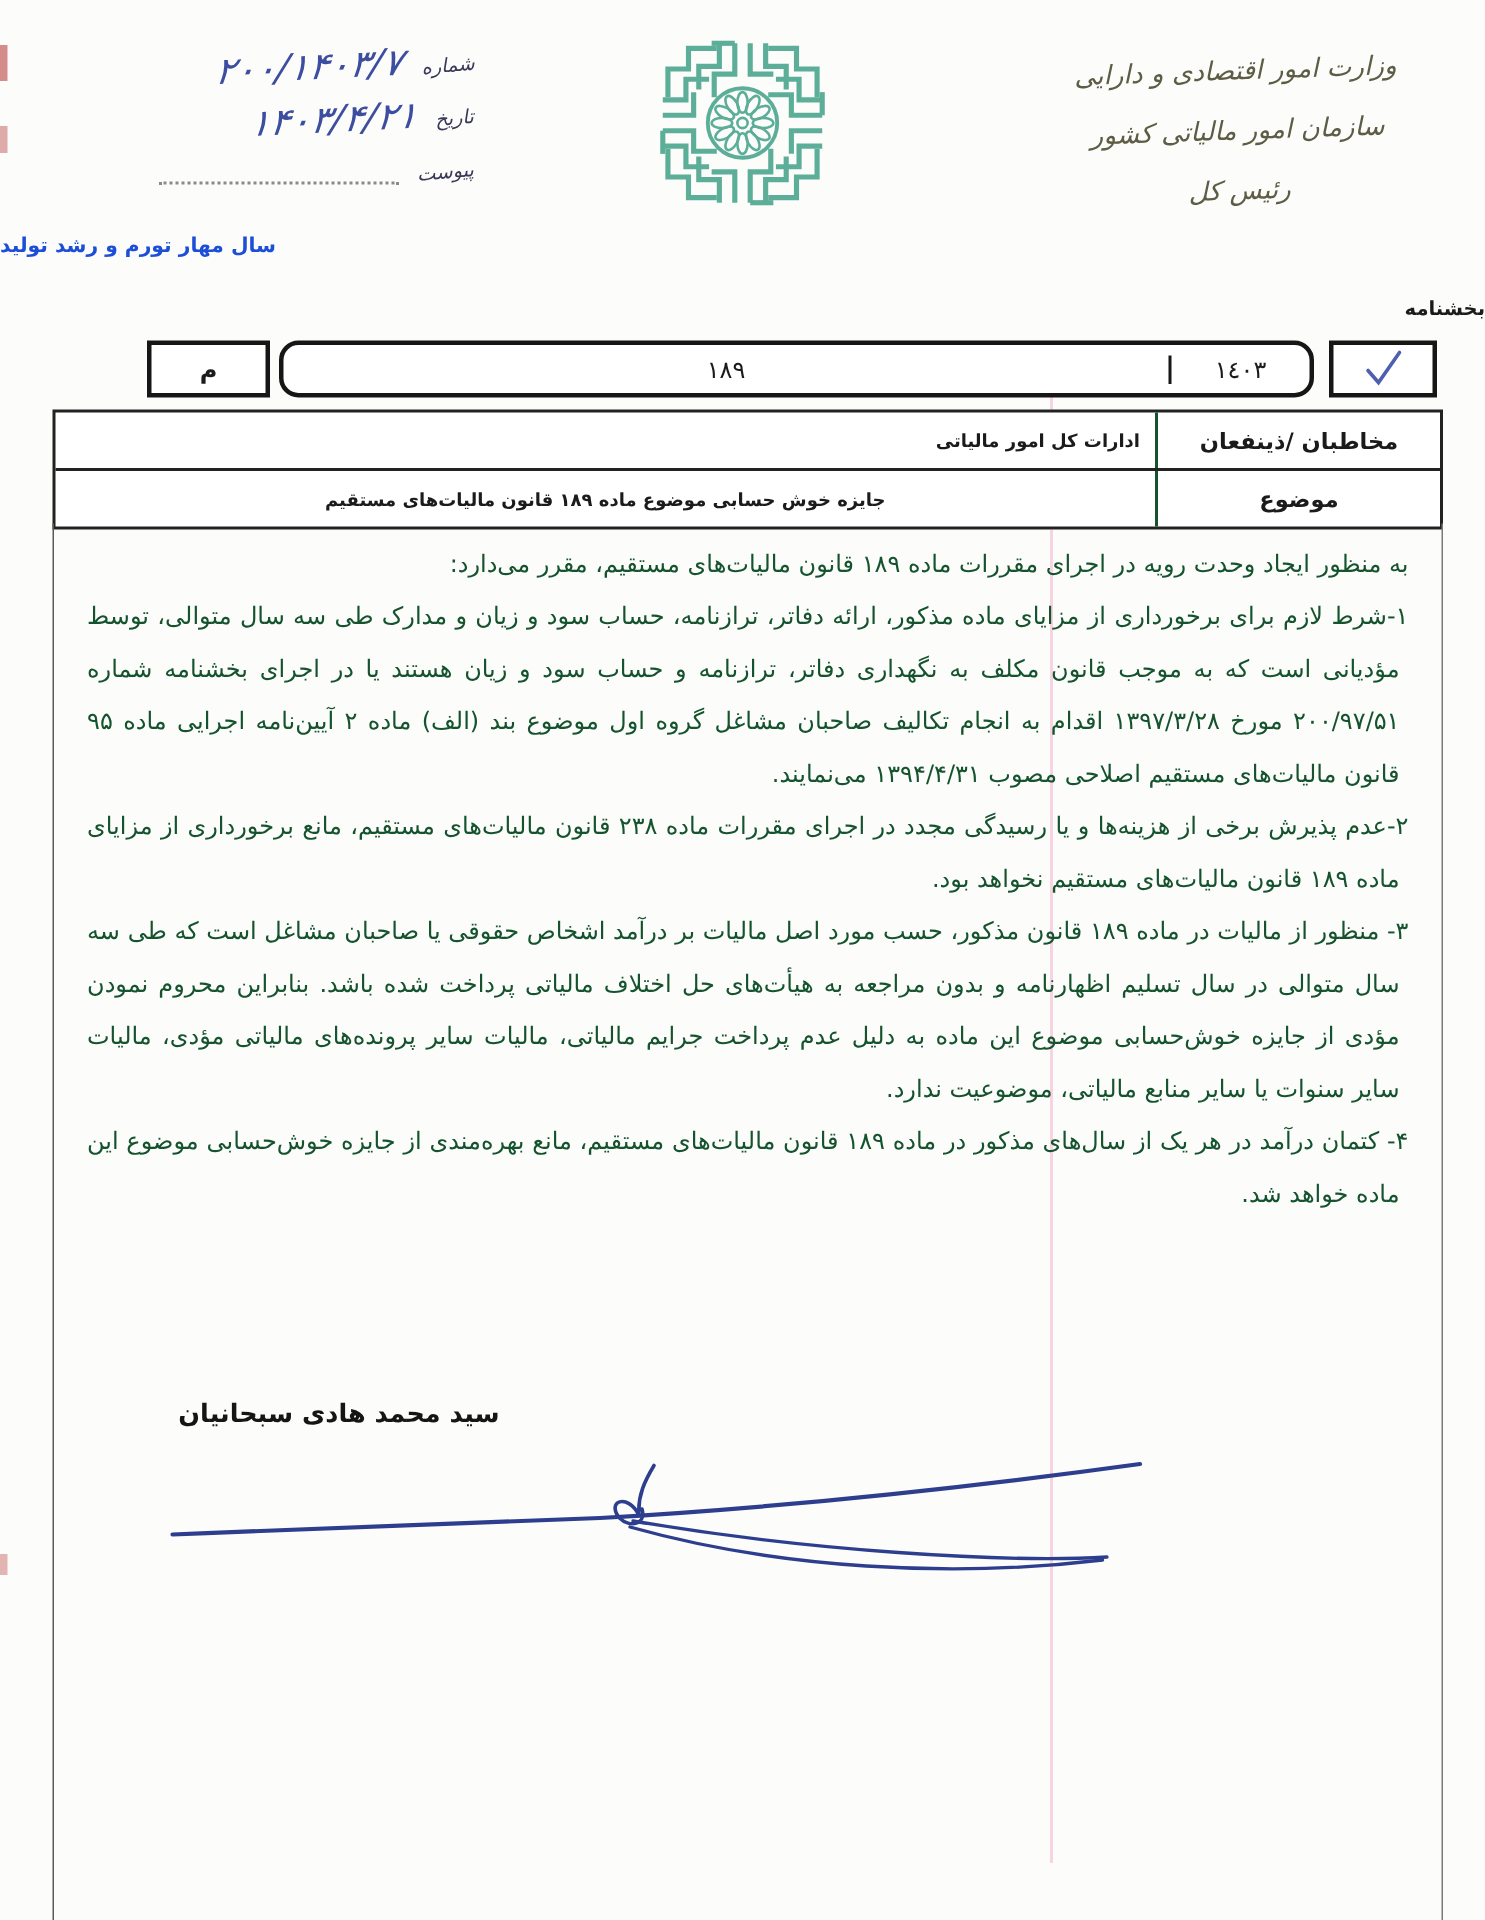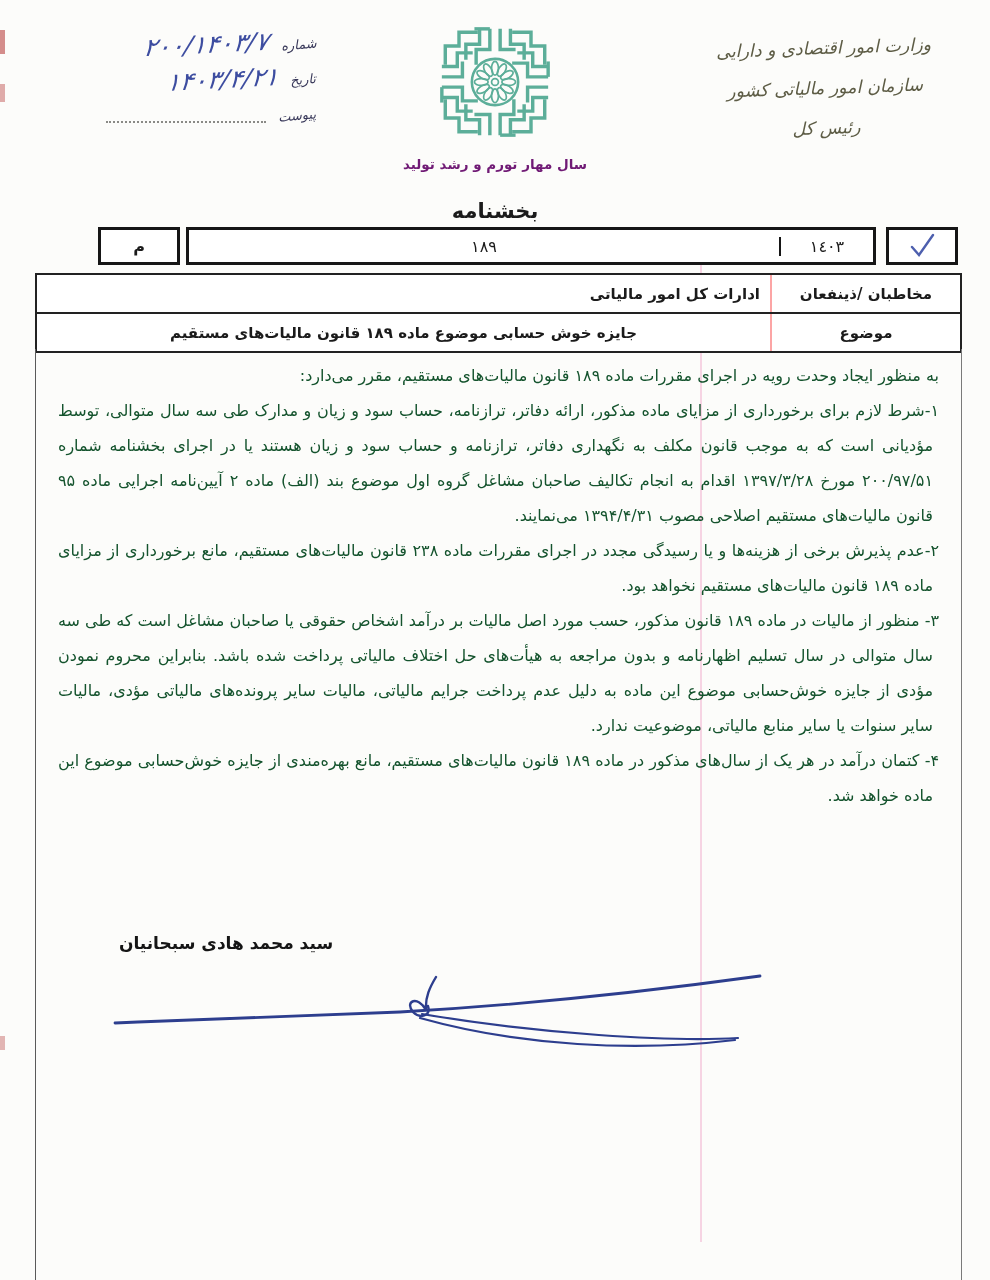--- a/index.html
+++ b/index.html
@@ -27,45 +27,45 @@
     font-style:italic;transform:skewX(-10deg) rotate(-3deg);white-space:nowrap;}
   .attach-line{width:160px;height:12px;border-bottom:2px dotted #8a8a86;
     margin-left:6px;}
   
   .logo-wrap{position:absolute;top:22px;left:432px;width:126px;height:120px;}
   
   .ministry{position:absolute;top:28px;right:10px;width:310px;text-align:center;
     font-size:17.5px;line-height:40px;color:#5d5c45;font-style:italic;
     transform:rotate(-2deg);}
   
-  .slogan{position:absolute;top:156px;left:0;right:0;text-align:center;
-    font-weight:bold;font-size:13.5px;color:#701a75;}
-  .doc-title{position:absolute;top:199px;left:0;right:0;text-align:center;
-    font-weight:bold;font-size:21px;}
+  .slogan{position:absolute;top:156px;left:0;right:0;
+    font-weight:bold;font-size:13.5px;color:#1d4ed8;}
+  .doc-title{position:absolute;top:199px;left:0;right:0;text-align:right;
+    font-weight:bold;font-size:13px;}
   
   .class-row{position:absolute;top:227px;left:98px;right:32px;height:38px;
     direction:ltr;display:flex;align-items:stretch;font-size:16px;}
   .cbox{border:3px solid #161616;box-sizing:border-box;display:flex;
     align-items:center;justify-content:center;background:#fff;}
   .code-box{width:82px;font-weight:bold;}
-  .combo-box{flex:1;margin-left:6px;display:flex;}
+  .combo-box{flex:1;margin-left:6px;display:flex;border-radius:13px;}
   .num-cell{flex:1;display:flex;align-items:center;justify-content:center;}
   .year-cell{width:92px;border-right:none;border-top:none;border-bottom:none;
     border-left:2.5px solid #161616;display:flex;align-items:center;
     justify-content:center;}
   .check-box{width:72px;margin-left:10px;}
   
   .info-table{position:absolute;top:273px;left:35px;right:28px;
     border:2px solid #222;background:#fff;direction:rtl;}
   .info-row{display:flex;height:37px;}
   .info-row + .info-row{border-top:2px solid #222;}
-  .info-label{width:188px;border-left:2px solid #fca5a5;display:flex;
+  .info-label{width:188px;border-left:2px solid #14532d;display:flex;
     align-items:center;justify-content:center;font-weight:bold;font-size:15px;}
   .info-value{flex:1;display:flex;align-items:center;font-weight:bold;
-    font-size:15px;}
+    font-size:12px;}
   .v-right{justify-content:flex-start;padding-right:10px;}
   .v-center{justify-content:center;}
   
   .body-box{position:absolute;top:349px;left:35px;right:28px;bottom:0;
     border-left:1.5px solid #5a5a5a;border-right:1.5px solid #7a7a7a;
     padding:9px 22px 0 22px;direction:rtl;text-align:justify;
     font-size:16px;line-height:35px;color:#14532d;box-sizing:border-box;}
   .body-box p{margin:0;text-indent:-6px;padding-right:6px;}
   .body-box p.intro{text-indent:0;padding-right:0;}
   .body-box b{font-weight:bold;}

